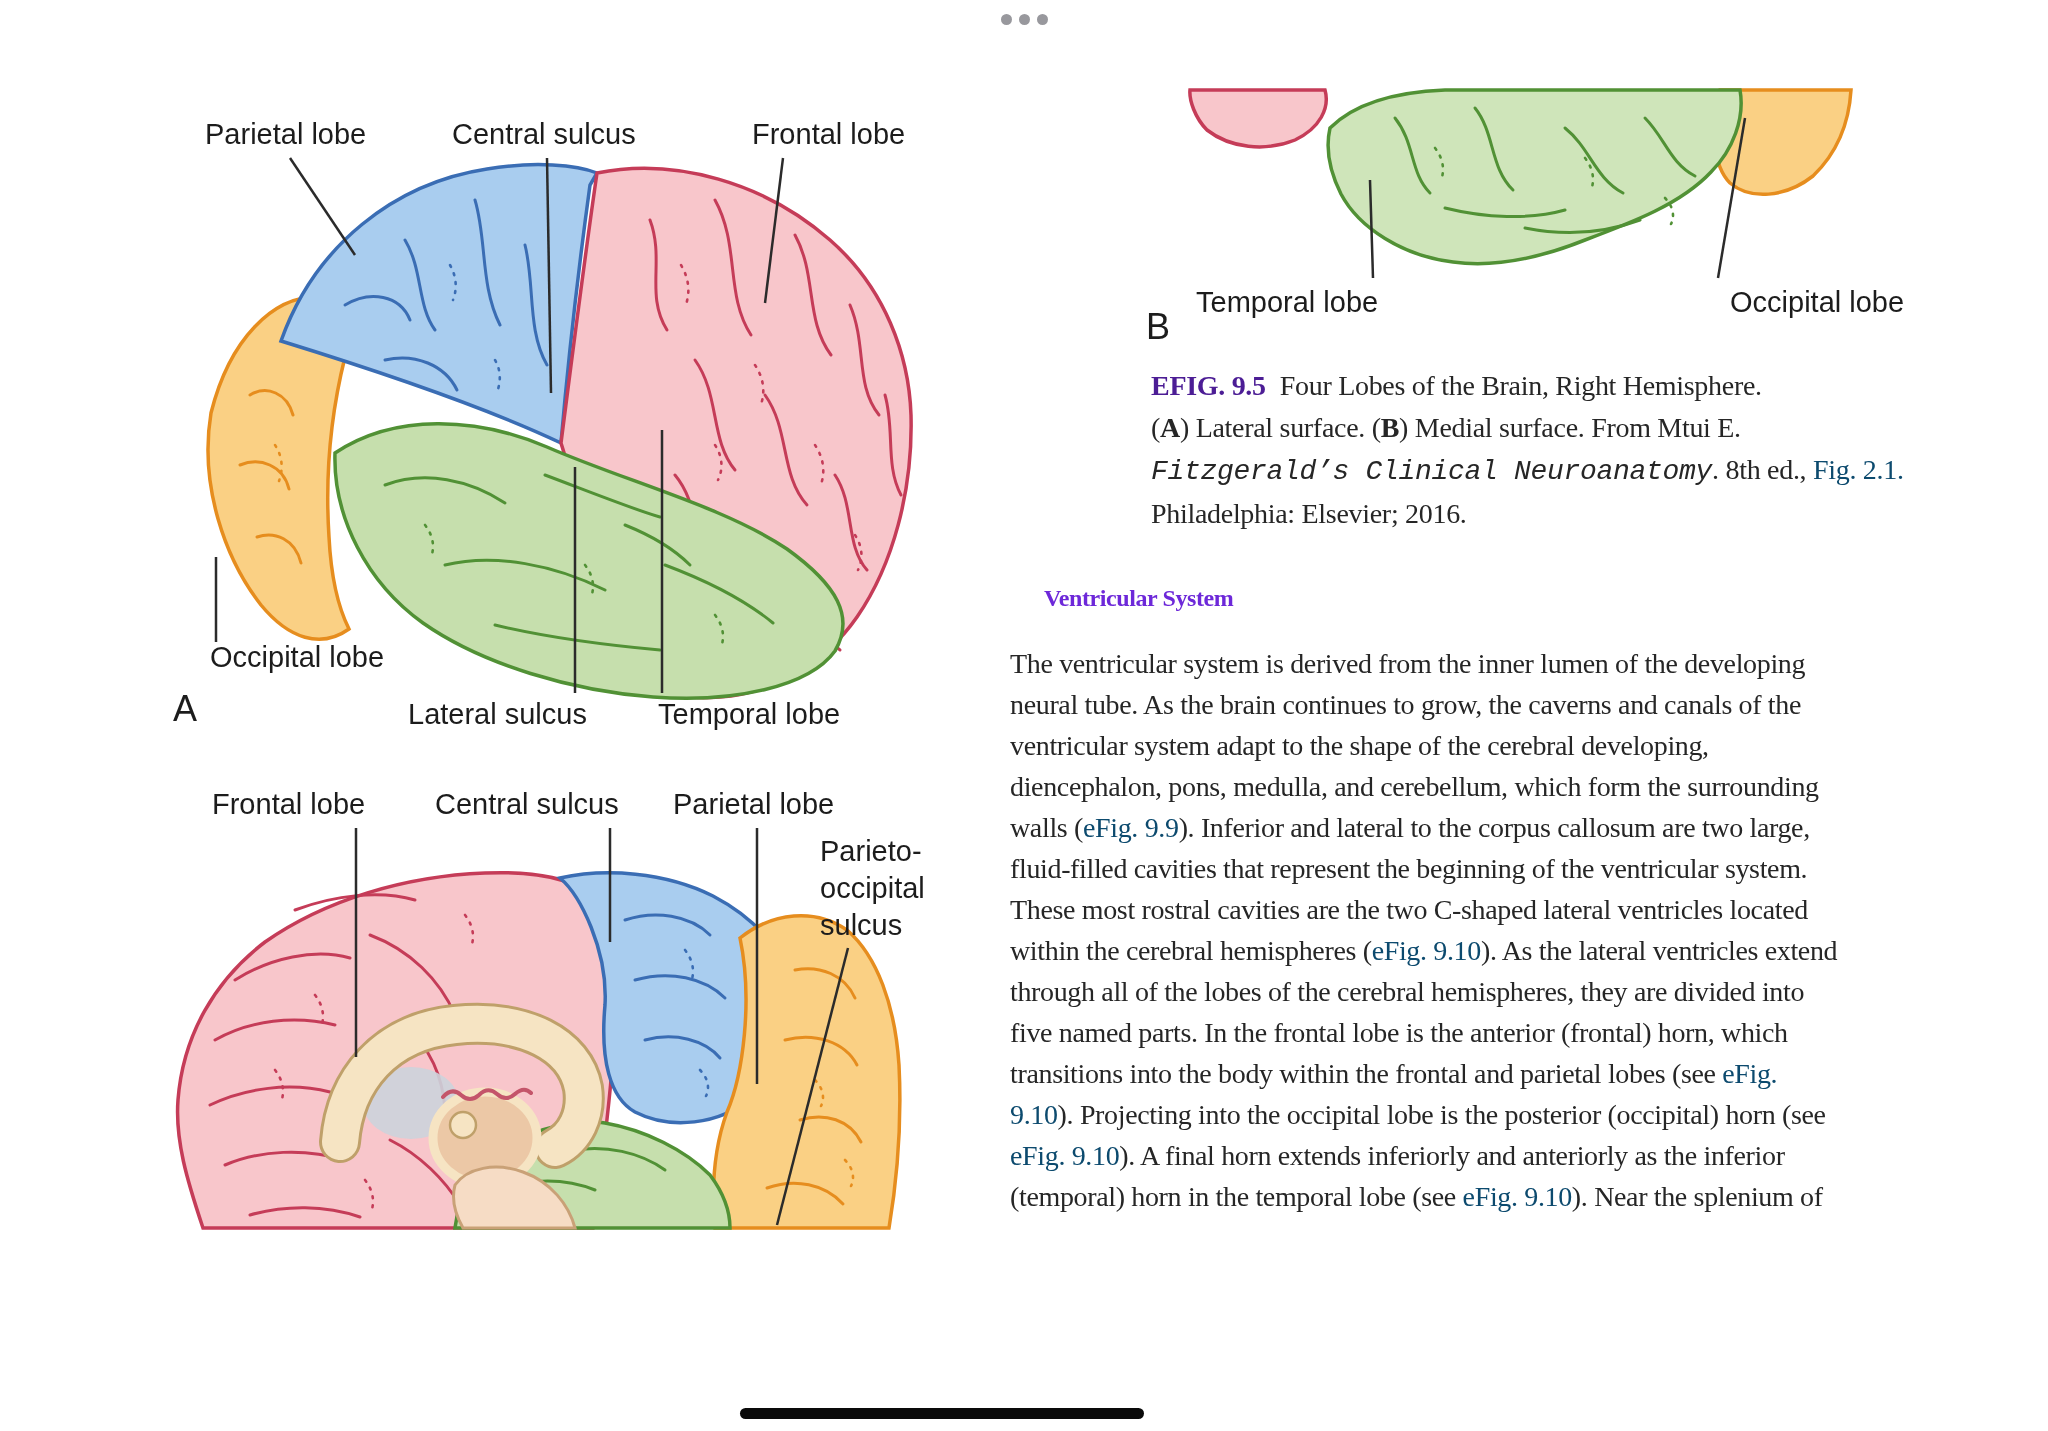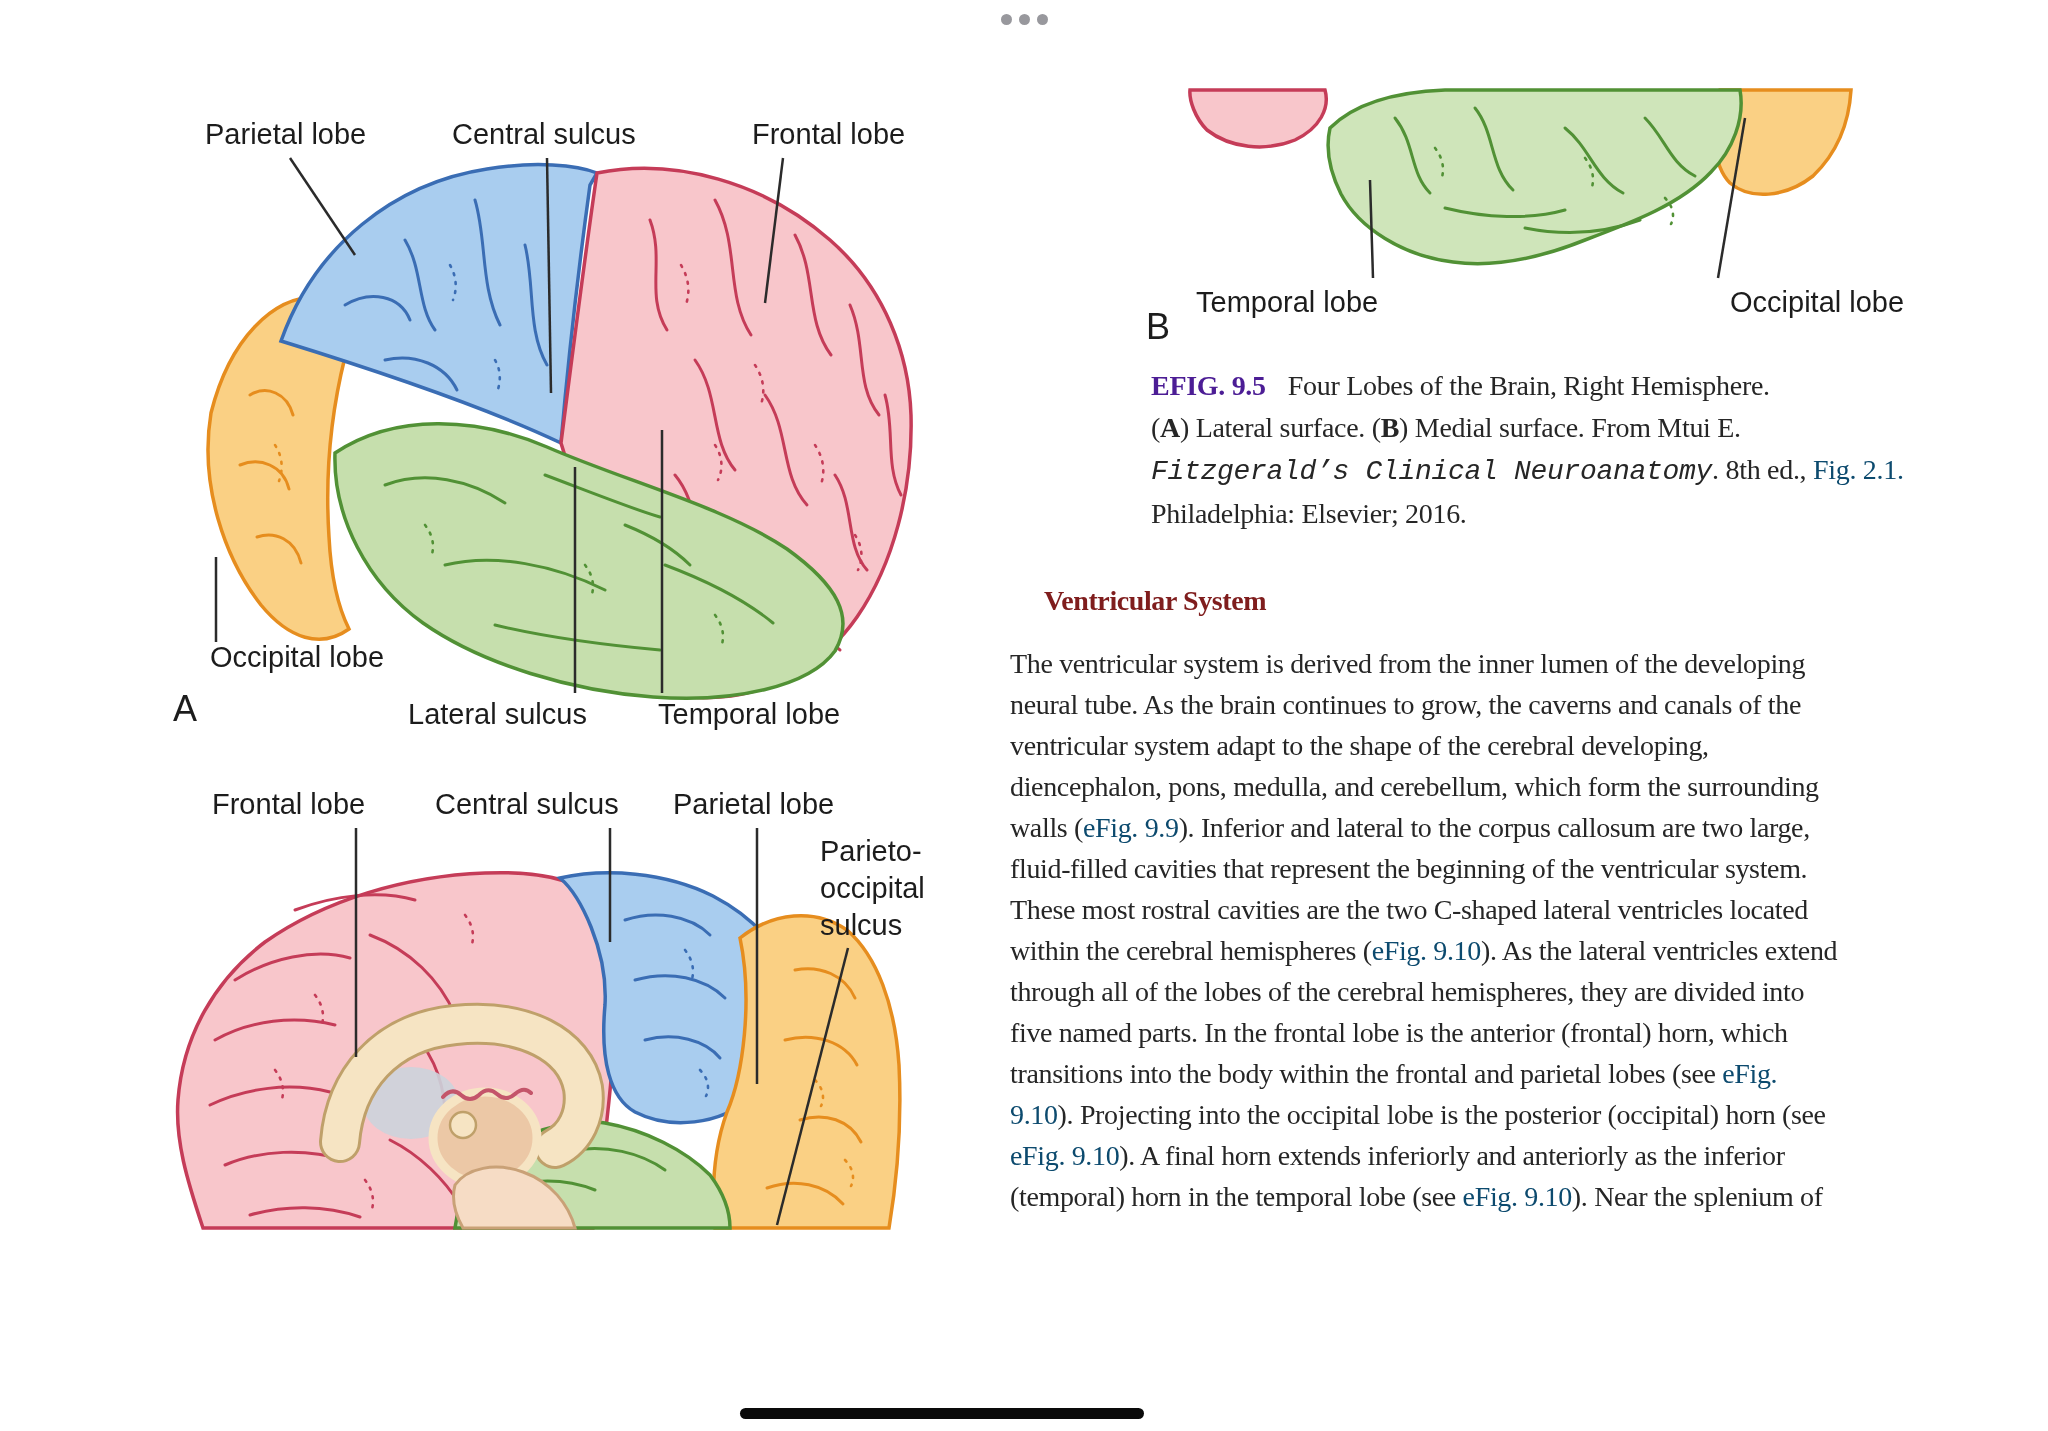--- a/index.html
+++ b/index.html
@@ -12,29 +12,29 @@
   #home-bar{position:absolute;left:740px;top:1408px;width:404px;height:11px;border-radius:6px;background:#0a0a0a;}
 
   
   .fig-label{position:absolute;font-family:"Liberation Sans", sans-serif;font-size:29px;
              color:#1c1c1c;white-space:nowrap;letter-spacing:0px;}
   .fig-marker{position:absolute;font-family:"Liberation Sans", sans-serif;font-size:36px;color:#1c1c1c;}
   .po-label{line-height:37px;}
 
   
   #caption{position:absolute;left:1151px;top:365px;font-size:28px;line-height:42px;letter-spacing:-0.3px;}
-  #section-heading{position:absolute;left:1044px;top:585px;font-size:28px;font-weight:bold;
-                   color:#7f1d1d;letter-spacing:-0.4px;}
+  #section-heading{position:absolute;left:1044px;top:585px;font-size:24px;font-weight:bold;
+                   color:#6d28d9;letter-spacing:-0.4px;}
   #body-text{position:absolute;left:1010px;top:643px;font-size:28px;line-height:41px;letter-spacing:-0.35px;}
   .tline{white-space:nowrap;}
   .s-link{color:#0c4a6e;}
   .s-figref{color:#4c1d95;font-weight:bold;}
   .s-bold{font-weight:bold;}
   .s-italic{font-style:italic;font-family:Liberation Mono, monospace;}
-  .s-gap{margin-left:22px;}
+  .s-gap{margin-left:14px;}
 
   
   svg{position:absolute;overflow:visible;}
   .lead{stroke:#2b2b2b;stroke-width:2.5;fill:none;}
   .gy{fill:none;stroke-width:3;stroke-linecap:round;}
   .gy-p{stroke:#c53c58;}
   .gy-b{stroke:#3a6db4;}
   .gy-g{stroke:#519135;}
   .gy-o{stroke:#e68d1e;}
   .gdot{stroke-dasharray:2 7;stroke-width:2.6;}

